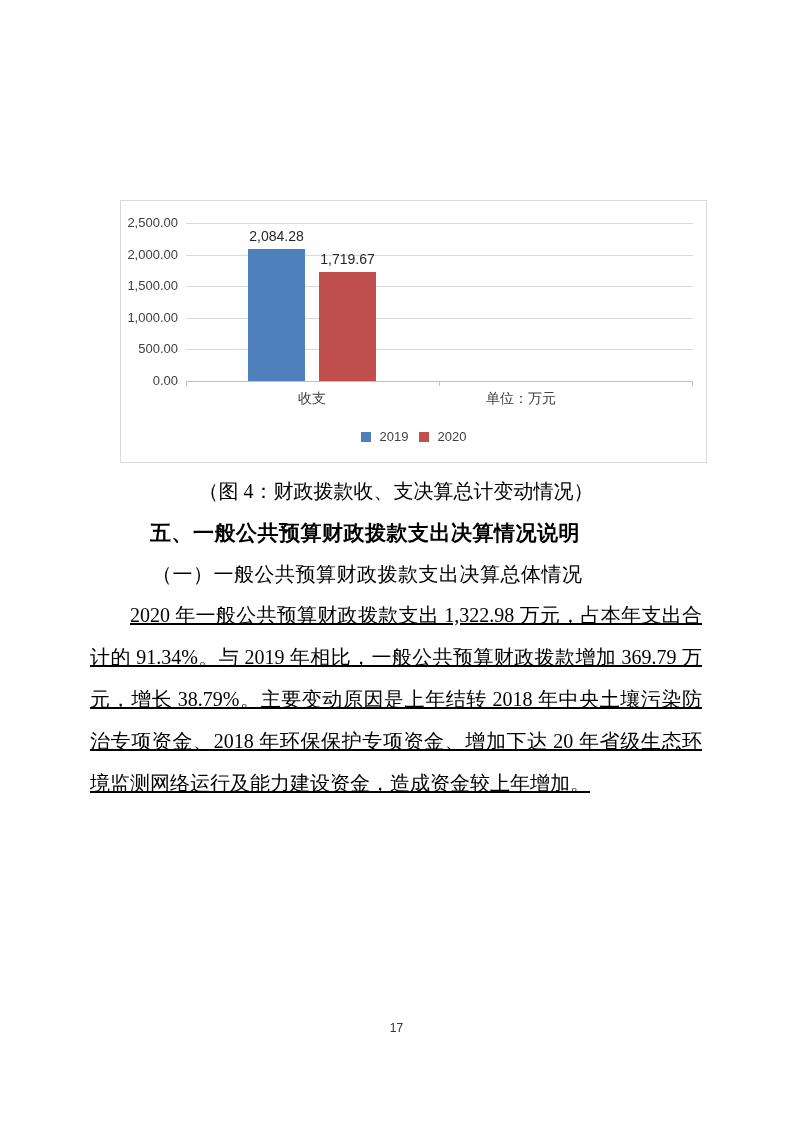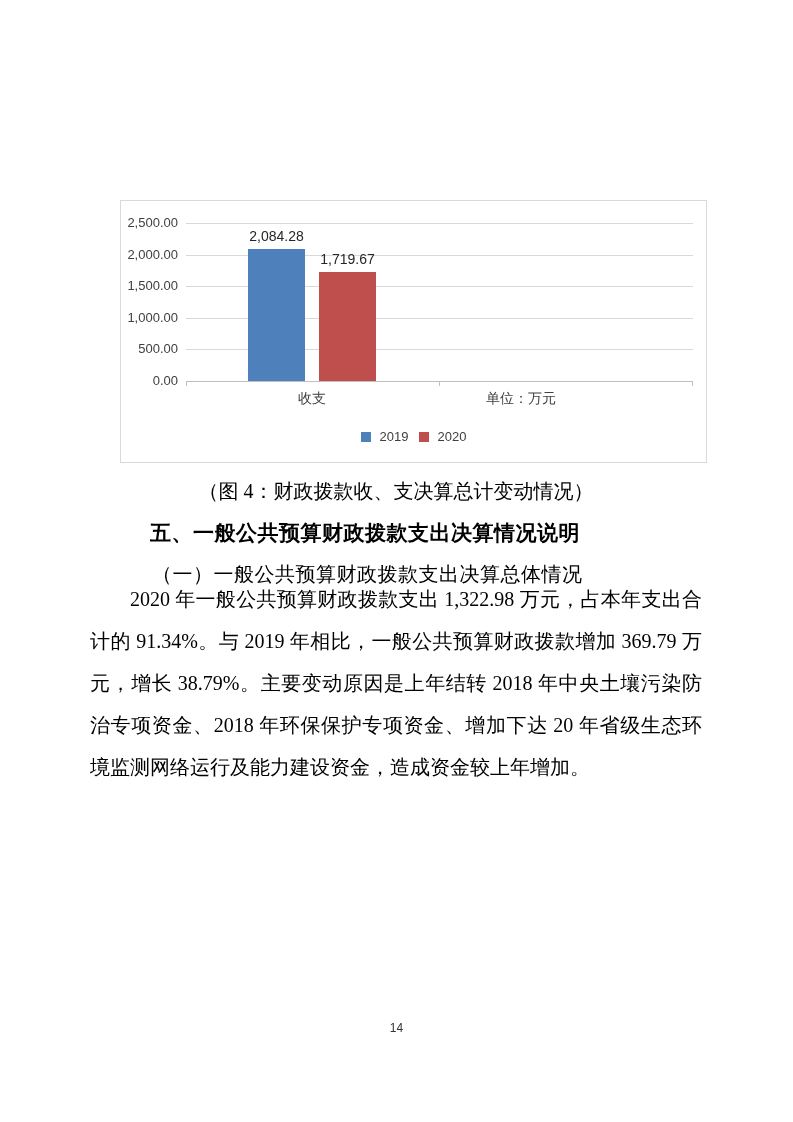--- a/index.html
+++ b/index.html
@@ -15,21 +15,21 @@
   .para {
     position:absolute;
     left:90px; width:612px;
     font-size:20px;
     line-height:42px;
     text-align:justify;
     text-justify:inter-character;
     margin:0;
   }
   .para-top { top:114px; }
-  .para-body { top:578px; text-indent:2em; }
+  .para-body { top:594px; text-indent:2em;text-decoration:underline; }
 
   
   .chart {
     position:absolute;
     left:120px; top:200px;
     width:587px; height:263px;
     border:1px solid #d9d9d9;
     background:#ffffff;
     box-sizing:border-box;
     font-family:"Liberation Sans","DejaVu Sans",sans-serif;
@@ -141,15 +141,15 @@
   </div>
 
   <p class="caption">（图 4：财政拨款收、支决算总计变动情况）</p>
 
   <h2 class="heading">五、一般公共预算财政拨款支出决算情况说明</h2>
 
   <h3 class="subheading">（一）一般公共预算财政拨款支出决算总体情况</h3>
 
   <p class="para para-body">2020 年一般公共预算财政拨款支出 1,322.98 万元，占本年支出合计的 91.34%。与 2019 年相比，一般公共预算财政拨款增加 369.79 万元，增长 38.79%。主要变动原因是上年结转 2018 年中央土壤污染防治专项资金、2018 年环保保护专项资金、增加下达 20 年省级生态环境监测网络运行及能力建设资金，造成资金较上年增加。</p>
 
-  <div class="page-number">14</div>
+  <div class="page-number">17</div>
 
 </div>
 
 </body></html>

